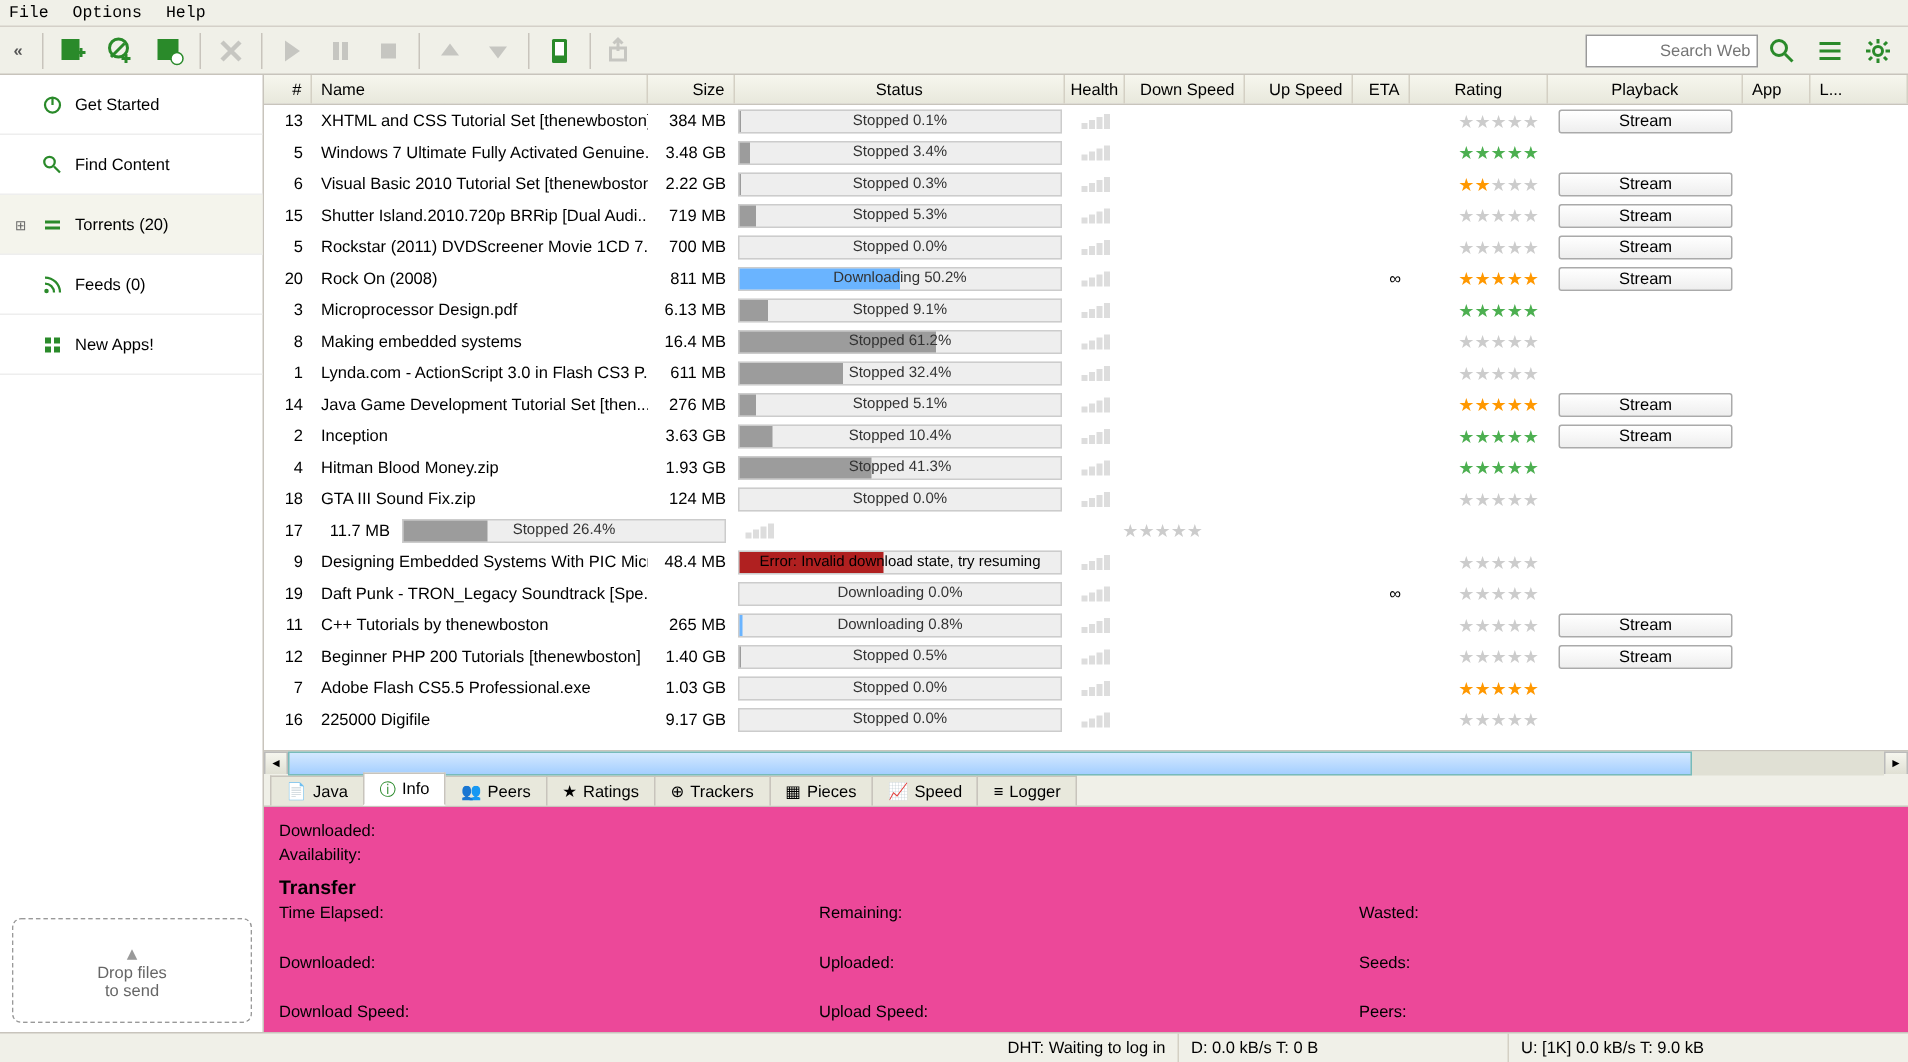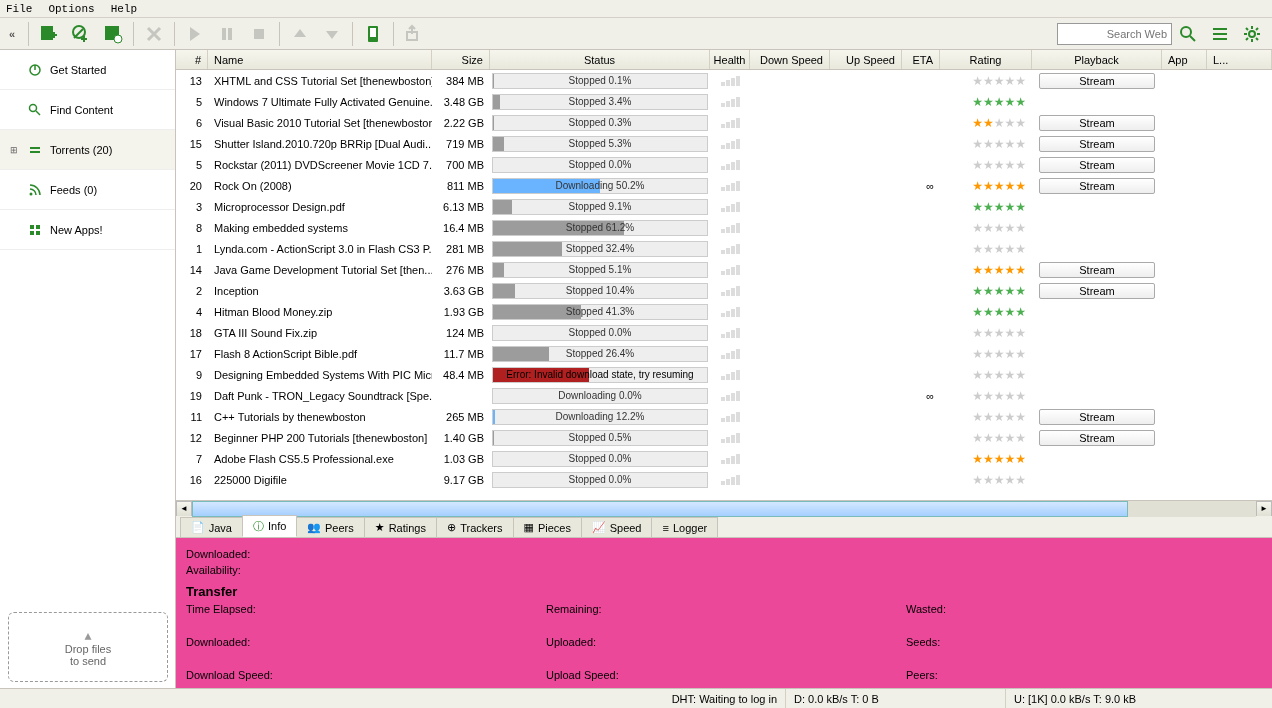--- a/index.html
+++ b/index.html
@@ -509,21 +509,21 @@
               <span class="star ">★</span>
               <span class="star ">★</span>
             </div>
           </div>
     <div class="cell c-playback"></div>
     <div class="cell c-app"></div>
   </div>
         <div class="row">
     <div class="cell c-num">1</div>
     <div class="cell c-name">Lynda.com - ActionScript 3.0 in Flash CS3 P...</div>
-    <div class="cell c-size">281 MB</div>
+    <div class="cell c-size">611 MB</div>
     <div class="cell c-status">
       <div class="progress">
         <div class="progress-fill " style="width:32.4%"></div>
         <div class="progress-text ">Stopped 32.4%</div>
       </div>
     </div>
     <div class="cell c-health">
             <div class="health-bars">
     <div class="hb" style="height:4px"></div>
               <div class="hb" style="height:6px"></div>
@@ -677,21 +677,20 @@
               <span class="star ">★</span>
               <span class="star ">★</span>
               <span class="star ">★</span>
             </div>
           </div>
     <div class="cell c-playback"></div>
     <div class="cell c-app"></div>
   </div>
         <div class="row">
     <div class="cell c-num">17</div>
-    <div class="cell c-name">Flash 8 ActionScript Bible.pdf</div>
     <div class="cell c-size">11.7 MB</div>
     <div class="cell c-status">
       <div class="progress">
         <div class="progress-fill " style="width:26.4%"></div>
         <div class="progress-text ">Stopped 26.4%</div>
       </div>
     </div>
     <div class="cell c-health">
             <div class="health-bars">
     <div class="hb" style="height:4px"></div>
@@ -781,21 +780,21 @@
     <div class="cell c-playback"></div>
     <div class="cell c-app"></div>
   </div>
         <div class="row">
     <div class="cell c-num">11</div>
     <div class="cell c-name">C++ Tutorials by thenewboston</div>
     <div class="cell c-size">265 MB</div>
     <div class="cell c-status">
       <div class="progress">
         <div class="progress-fill blue" style="width:0.8%"></div>
-        <div class="progress-text ">Downloading 12.2%</div>
+        <div class="progress-text ">Downloading 0.8%</div>
       </div>
     </div>
     <div class="cell c-health">
             <div class="health-bars">
     <div class="hb" style="height:4px"></div>
               <div class="hb" style="height:6px"></div>
     <div class="hb" style="height:8px"></div>
               <div class="hb" style="height:10px"></div>
             </div>
           </div>

